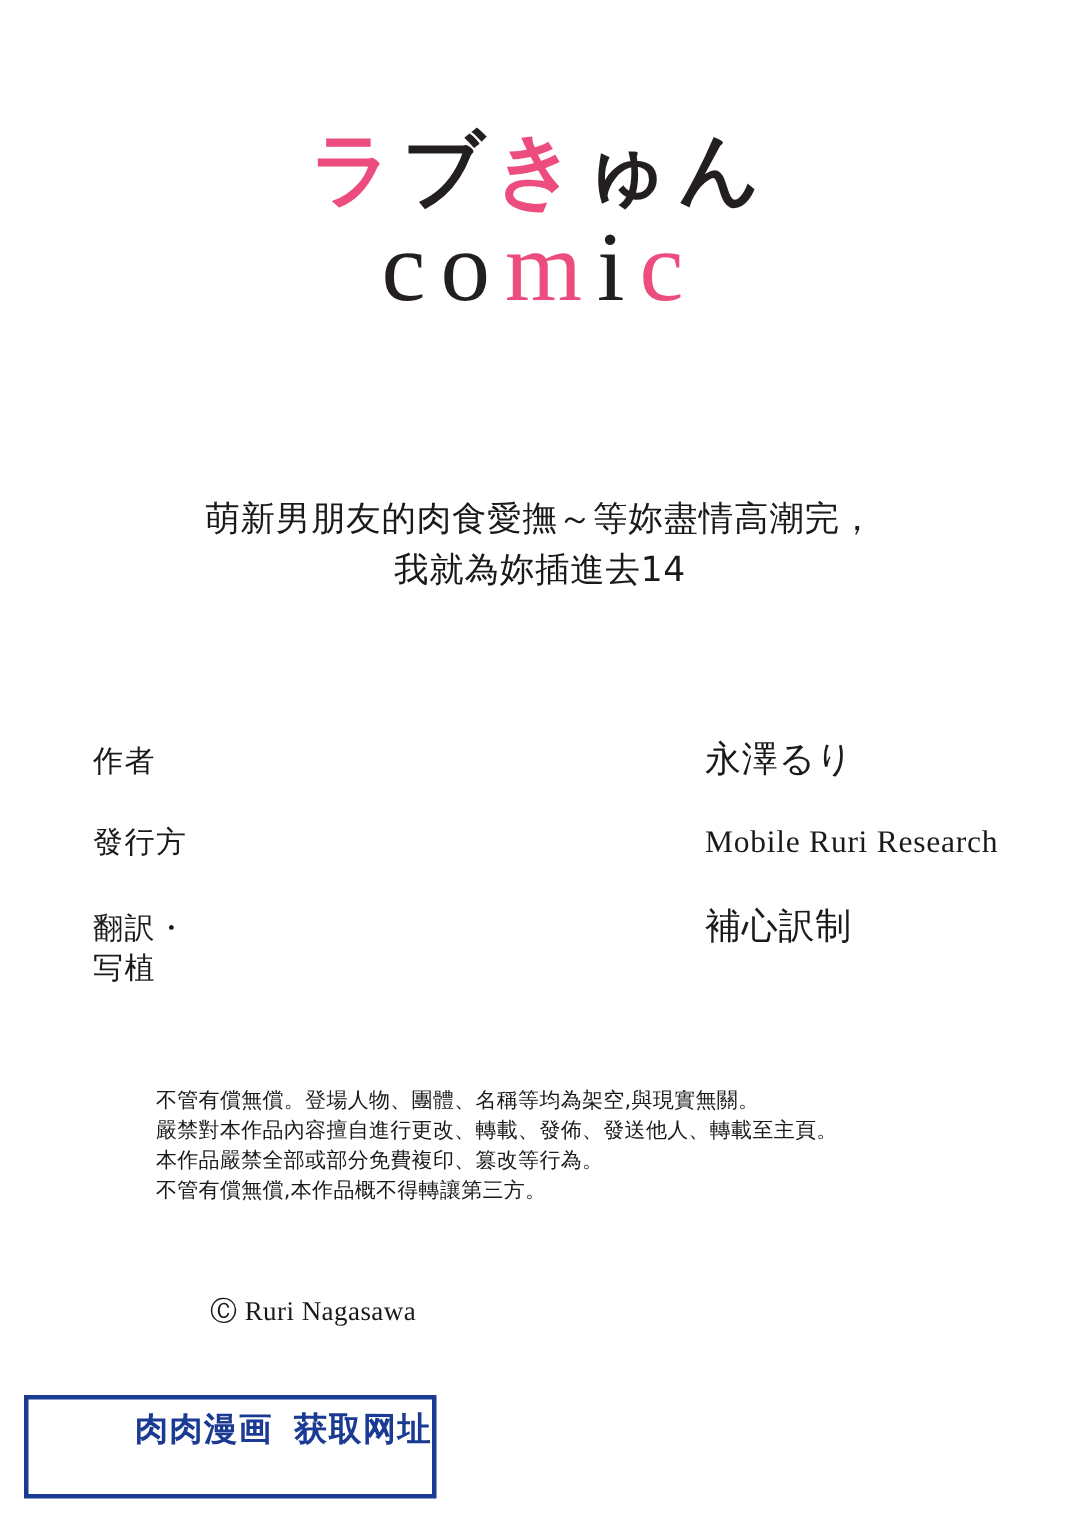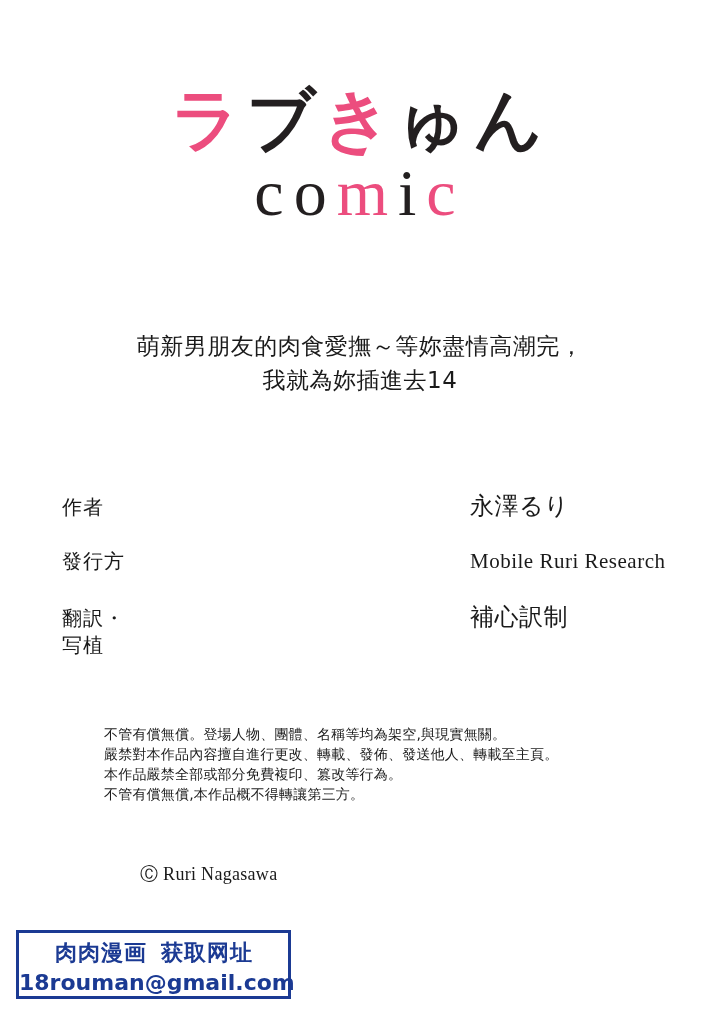--- a/index.html
+++ b/index.html
@@ -25,21 +25,21 @@
   
   .logo-block {
     position: absolute;
     top: 86px;
     left: 0;
     width: 720px;
     text-align: center;
   }
   .logo-jp {
     font-family: "DejaVu Sans", sans-serif;
-    font-size: 68px;
+    font-size: 54px;
     line-height: 1.0;
     font-weight: 700;
     letter-spacing: 6px;
     color: #ec4d7e;
     white-space: nowrap;
   }
   .logo-jp .dark {
     color: #231f20;
   }
   .logo-comic {
@@ -141,25 +141,24 @@
     height: 69px;
     border: 3px solid #1b3a93;
     background: #ffffff;
     box-sizing: border-box;
   }
   .wm-line1 {
     font-family: "DejaVu Sans", sans-serif;
     font-weight: 700;
     font-size: 22px;
     color: #1b3a93;
-    text-align: left;
+    text-align: right;
     letter-spacing: 1px;
     margin-top: 5px;
     white-space: nowrap;
-    padding-left: 36px;
   }
   .wm-line1 .gap {
     display: inline-block;
     width: 14px;
   }
   .wm-line2 {
     font-family: "DejaVu Sans", sans-serif;
     font-weight: 700;
     font-size: 22px;
     color: #1b3a93;
@@ -203,16 +202,15 @@
     <div>不管有償無償。登場人物、團體、名稱等均為架空,與現實無關。</div>
     <div>嚴禁對本作品內容擅自進行更改、轉載、發佈、發送他人、轉載至主頁。</div>
     <div>本作品嚴禁全部或部分免費複印、篡改等行為。</div>
     <div>不管有償無償,本作品概不得轉讓第三方。</div>
   </div>
 
   <div class="copyright">Ⓒ Ruri Nagasawa</div>
 
   <div class="watermark">
     <div class="wm-line1"><span>肉肉漫画</span><span class="gap"></span><span>获取网址</span></div>
-    <div class="wm-line2">18rouman@gmail.com</div>
   </div>
 
 </div>
 
 </body></html>

